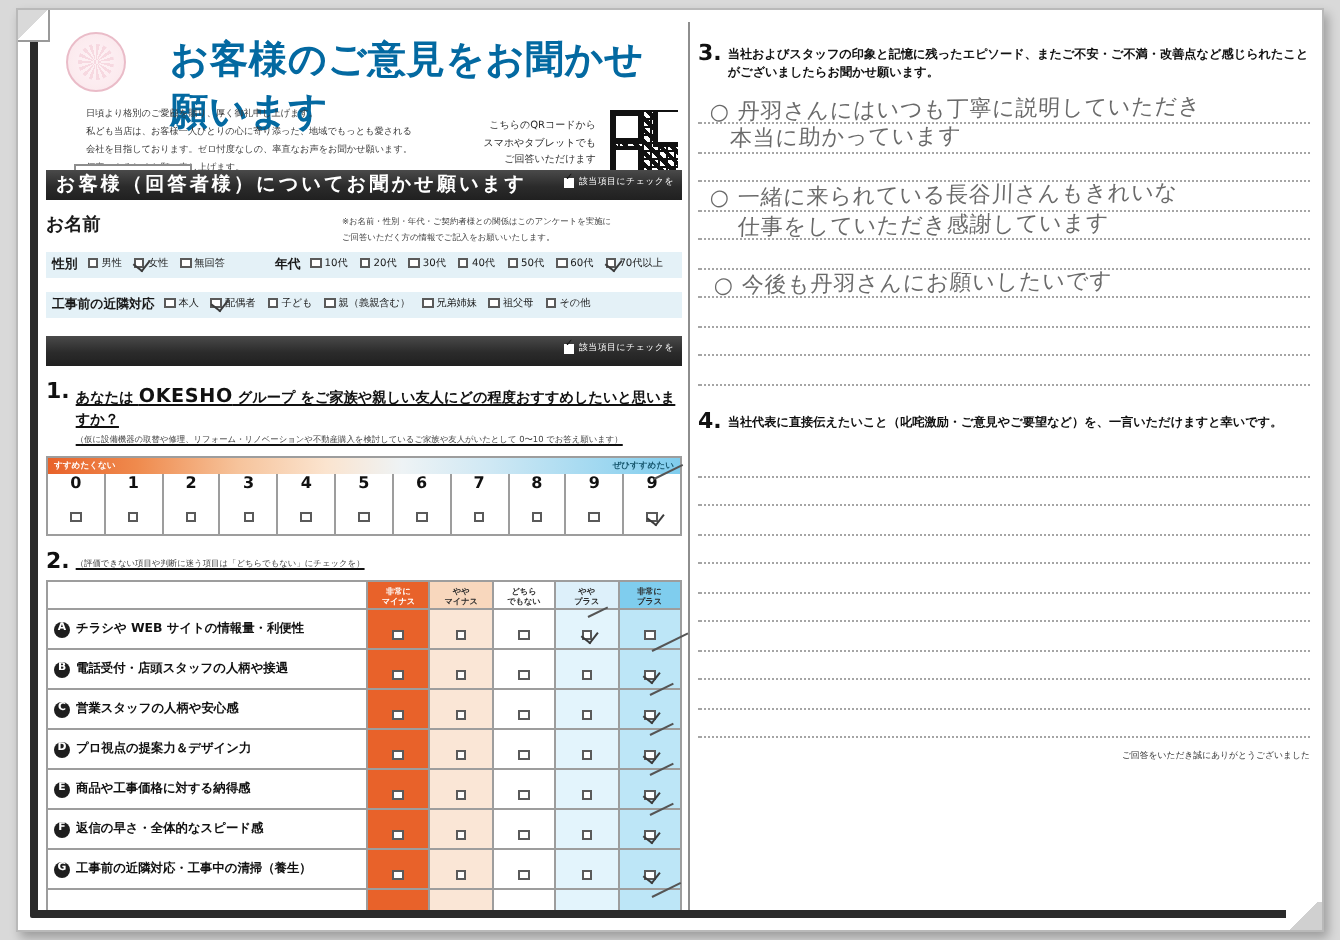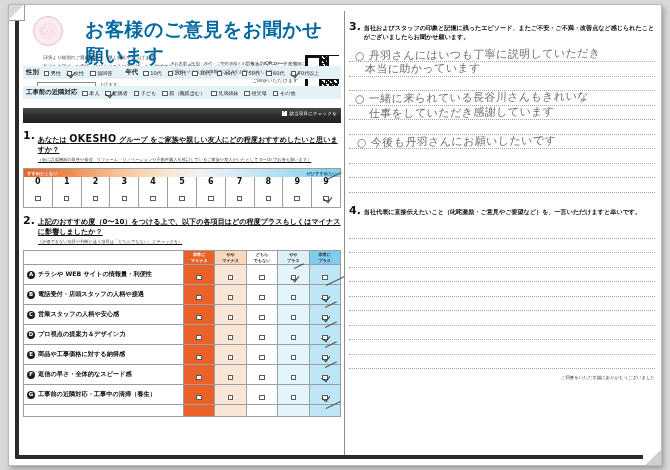--- a/index.html
+++ b/index.html
@@ -115,21 +115,21 @@
 
   
   .resp { position: relative; padding-top: 6px; }
   .name-lbl { font-size: 9px; font-weight: bold; color: #1a1a1a; }
   .name-note {
     position: absolute; left: 148px; top: 7px; width: 172px;
     font-size: 4.2px; line-height: 1.85; color: #3d3d3d;
   }
 
   .fld-row {
-    margin-top: 7px; display: flex; align-items: flex-end;
+    margin-top: 7px; display: flex; align-items: flex-start;
     background: #e4f1f7; padding: 2px 3px; gap: 5px;
   }
   .fld-lbl { font-size: 6.4px; font-weight: bold; color: #1a1a1a; white-space: nowrap; }
   .opts { display: flex; align-items: center; gap: 6px; flex-wrap: nowrap; }
   .opt { display: flex; align-items: center; gap: 1.5px; font-size: 5.1px; color: #1c1c1c; white-space: nowrap; }
 
   .cb {
     width: 5.5px; height: 5.5px; border: .8px solid #5a5a5a;
     background: #fff; position: relative; flex: none; display: inline-block;
   }
@@ -237,22 +237,30 @@
 
     <div class="qr-wrap">
       <div class="qr-text">
         <div>こちらのQRコードから</div>
         <div>スマホやタブレットでも</div>
         <div>ご回答いただけます</div>
       </div>
       <div class="qr"></div>
     </div>
 
+    <div class="bar" style="margin-top:32px">
+      <span class="bar-t">お客様（回答者様）についてお聞かせ願います</span>
+      <span class="bar-chip">
+        <span class="chip-box"></span>
+        <span>該当項目にチェックを</span>
+      </span>
+    </div>
 
     <div class="resp">
+      <div class="name-lbl">お名前</div>
       <div class="name-note">
         <div>※お名前・性別・年代・ご契約者様との関係はこのアンケートを実施に</div>
         <div>ご回答いただく方の情報でご記入をお願いいたします。</div>
       </div>
 
       <div class="fld-row">
         <span class="fld-lbl">性別</span>
         <span class="opts">
           <span class="opt">
               <span class="cb"></span>
@@ -260,21 +268,21 @@
             </span>
           <span class="opt">
               <span class="cb on"></span>
               <span>女性</span>
             </span>
           <span class="opt">
               <span class="cb"></span>
               <span>無回答</span>
             </span>
         </span>
-        <span class="fld-lbl" style="margin-left:8px">年代</span>
+        <span class="fld-lbl" style="margin-left:20px">年代</span>
         <span class="opts">
           <span class="opt">
               <span class="cb"></span>
               <span>10代</span>
             </span>
           <span class="opt">
               <span class="cb"></span>
               <span>20代</span>
             </span>
           <span class="opt">
@@ -366,21 +374,20 @@
         <div class="scale-cell"><div class="scale-n">7</div><div class="cb scale-cb"></div></div>
         <div class="scale-cell"><div class="scale-n">8</div><div class="cb scale-cb"></div></div>
         <div class="scale-cell"><div class="scale-n">9</div><div class="cb scale-cb"></div></div>
         <div class="scale-cell"><div class="scale-n">9</div><div class="cb scale-cb on"></div><span class="mark-line"></span></div>
       </div>
     </div>
 
     <div class="q">
       <span class="qnum">2.</span>
       <span class="qtxt">
-        <span>上記のおすすめ度（0〜10）をつける上で、以下の各項目はどの程度プラスもしくはマイナスに影響しましたか？</span>
         <div class="qsub">（評価できない項目や判断に迷う項目は「どちらでもない」にチェックを）</div>
       </span>
     </div>
 
     <table class="mtx">
       <thead>
         <tr>
           <th class="c-lbl h0"></th>
           <th class="h1">非常に<br>マイナス</th>
           <th class="h2">やや<br>マイナス</th>

